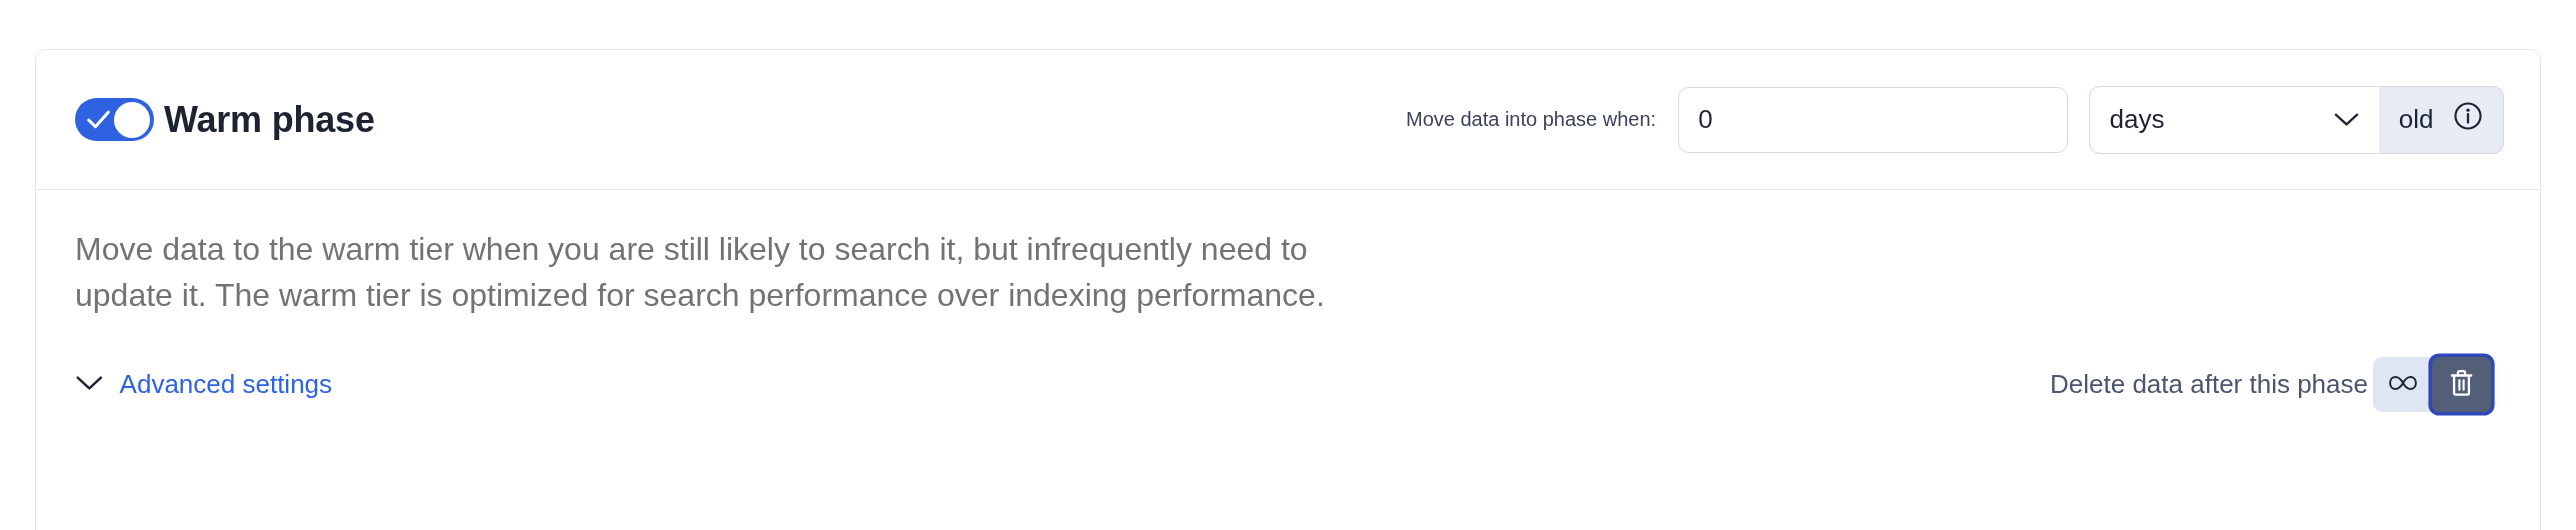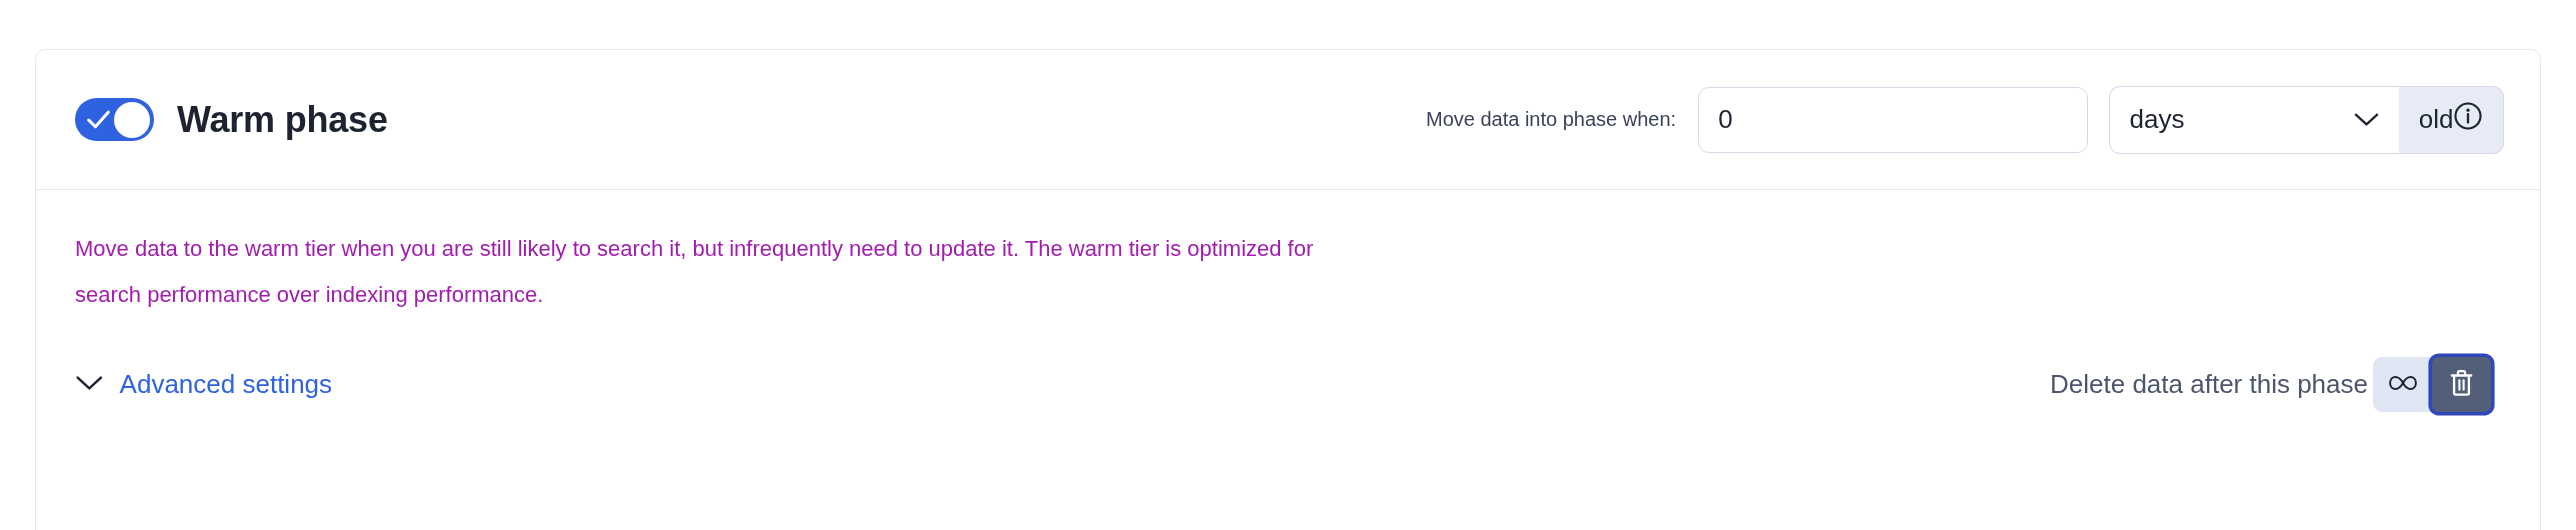--- a/index.html
+++ b/index.html
@@ -35,21 +35,21 @@
     border-bottom: 1.8px solid #e3e6ef;
     box-sizing: border-box;
     display: flex;
     align-items: center;
     padding: 0 36px 0 39px;
   }
 
   .header-left {
     display: flex;
     align-items: flex-end;
-    gap: 23px;
+    gap: 10px;
   }
 
   
   .switch {
     position: relative;
     width: 79px;
     height: 43px;
     border-radius: 21.4px;
     background: #2f62e0;
     flex: 0 0 auto;
@@ -129,39 +129,39 @@
     background: #ffffff;
     font-size: 26px;
     color: #1d2330;
     cursor: pointer;
   }
   .unit-select .chev { flex: 0 0 auto; margin-left: 14.3px; }
 
   .select-append {
     display: flex;
     align-items: center;
-    gap: 0;
+    gap: 20px;
     padding: 0 19.6px;
     background: #e7ebf5;
     font-size: 26px;
     color: #1d2330;
     border-left: 0;
   }
 
   
   .phase-body {
     padding: 36px 39px 0 39px;
     position: relative;
   }
 
   .description {
     margin: 0;
-    font-size: 22px;
+    font-size: 32px;
     line-height: 46px;
-    color: #a21caf;
+    color: #737373;
     max-width: 1250px;
   }
 
   .bottom-row {
     display: flex;
     align-items: center;
     margin-top: 39px;
     padding-right: 10px;
   }
 

